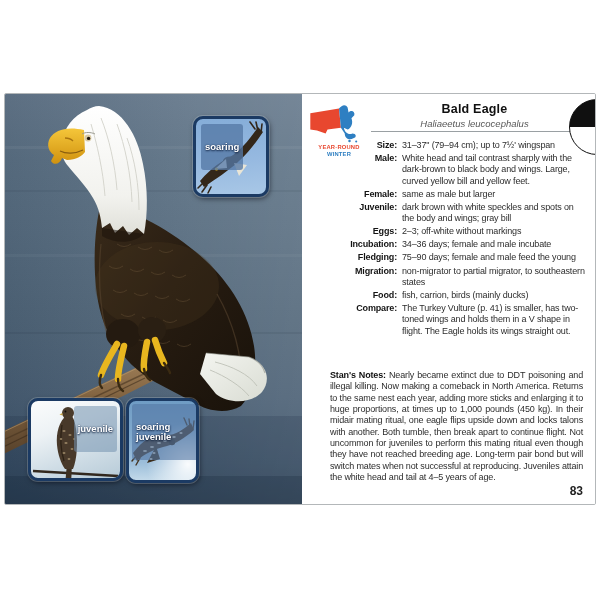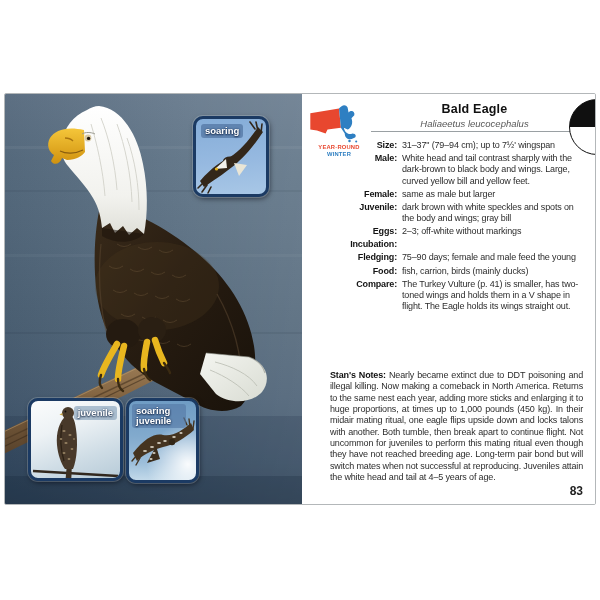--- a/index.html
+++ b/index.html
@@ -15,32 +15,32 @@
       linear-gradient(90deg, rgba(10,25,45,.10), rgba(255,255,255,.06) 65%, rgba(255,255,255,.10)),
       linear-gradient(180deg,#66798c 0%, #5d7285 16%, #586d80 34%, #516679 55%, #4a5f74 74%, #3e546a 90%, #35495e 100%);
   }
   .photo-page svg.scene { position:absolute; left:0; top:0; }
 
   .inset { position:absolute; border:3px solid #1b3a63; border-radius:10px; overflow:hidden;
            box-shadow: 0 0 0 1px rgba(220,230,240,.25), 1px 2px 5px rgba(0,0,10,.5); }
   .inset svg { position:absolute; left:0; top:0; }
   .inset-label { position:absolute; color:#fff; font-weight:bold; font-size:9.5px; line-height:10px;
                  text-shadow:0 1px 2px rgba(8,25,55,.9), 0 0 2px rgba(8,25,55,.6);
-                 padding:2px 4px; border-radius:3px; }
+                 padding:18px 4px; border-radius:3px; }
   .inset-soaring   { left:188px; top:22px;  width:76px; height:81px;
                      background:linear-gradient(175deg,#85add8 0%, #96b9e0 55%, #a8c7e6 100%); }
   .inset-juvenile  { left:23px;  top:304px; width:95px; height:83px;
                      background:linear-gradient(160deg,#fbfcfc 0%, #edf2f5 35%, #cedce5 70%, #b7cbd8 100%); }
   .inset-sjuv      { left:121px; top:304px; width:73px; height:85px;
                      background:
                        radial-gradient(circle at 88% 80%, rgba(255,255,255,.95), rgba(255,255,255,0) 48%),
                        linear-gradient(180deg,#6f9cc4 0%, #82aacd 45%, #9cbeda 78%, #c2d9e9 100%); }
   .lbl-soaring { left:5px; top:5px; background:rgba(84,120,165,.78); }
   .lbl-juvenile { right:3px; top:5px; background:rgba(115,145,175,.55); }
-  .lbl-sjuv { left:3px; top:3px; width:54px; background:rgba(84,120,165,.62); }
+  .lbl-sjuv { left:3px; top:3px; width:68px; background:rgba(84,120,165,.62); }
 
   
   .text-page { position:relative; flex:1; background:#ffffff; overflow:visible; }
 
   .map-block { position:absolute; left:2px; top:5px; width:70px; }
   .map-block svg { display:block; margin:0 auto; }
   .legend { text-align:center; font-size:5.8px; font-weight:bold; letter-spacing:.2px; line-height:7px; margin-top:1px; }
 
   .hdr { position:absolute; left:62px; right:10px; top:8px; text-align:center; }
   .title { font-size:12.5px; font-weight:bold; color:#101010; letter-spacing:.2px; }
@@ -277,24 +277,29 @@
           <div class="frow">
             <div class="flabel">Juvenile:</div>
             <div class="fvalue">dark brown with white speckles and spots on the body and wings; gray bill</div>
           </div>
           <div class="frow">
             <div class="flabel">Eggs:</div>
             <div class="fvalue">2–3; off-white without markings</div>
           </div>
           <div class="frow">
             <div class="flabel">Incubation:</div>
+            <div class="fvalue">34–36 days; female and male incubate</div>
           </div>
           <div class="frow">
             <div class="flabel">Fledging:</div>
             <div class="fvalue">75–90 days; female and male feed the young</div>
+          </div>
+          <div class="frow">
+            <div class="flabel">Migration:</div>
+            <div class="fvalue">non-migrator to partial migrator, to southeastern states</div>
           </div>
           <div class="frow">
             <div class="flabel">Food:</div>
             <div class="fvalue">fish, carrion, birds (mainly ducks)</div>
           </div>
           <div class="frow">
             <div class="flabel">Compare:</div>
             <div class="fvalue">The Turkey Vulture (p. 41) is smaller, has two-toned wings and holds them in a V shape in flight. The Eagle holds its wings straight out.</div>
           </div>
         </div>

